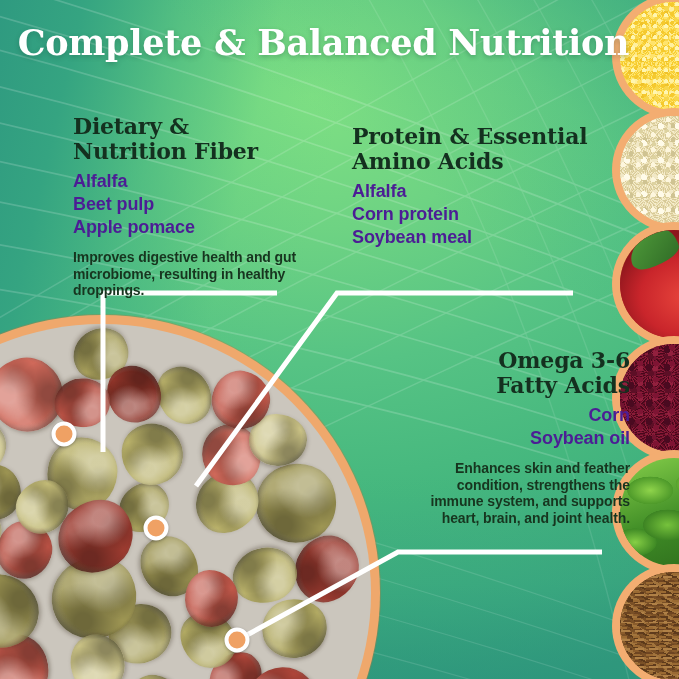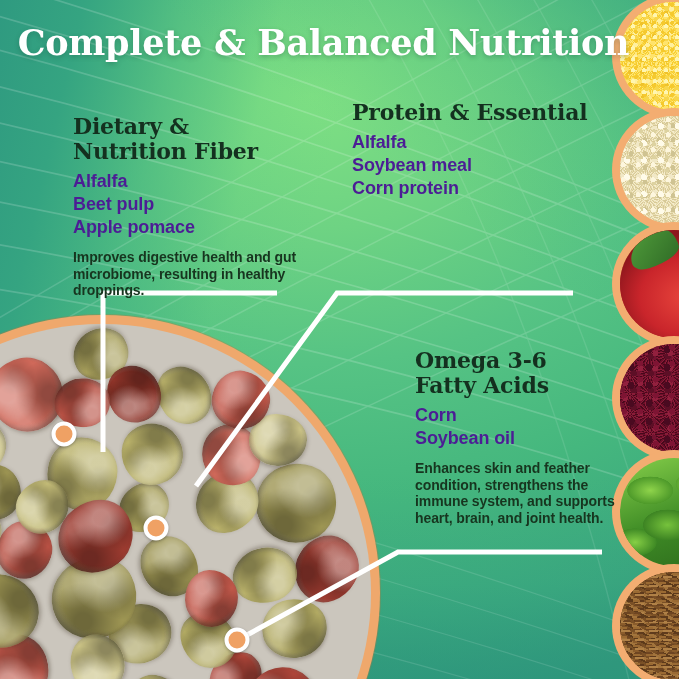--- a/index.html
+++ b/index.html
@@ -67,22 +67,22 @@
   }
   .desc{
     margin:10px 0 0 0;
     font-size:14px;
     line-height:16.5px;
     font-weight:bold;
     color:#17351f;
     letter-spacing:-0.1px;
   }
   #block-fiber{left:57px;top:114px;width:255px;}
-  #block-protein{left:336px;top:100px;width:250px;}
-  #block-omega{left:399px;top:348px;width:215px;}
+  #block-protein{left:336px;top:124px;width:250px;}
+  #block-omega{left:399px;top:348px;width:215px;text-align:right;}
 
   
   .callout-layer{position:absolute;inset:0;pointer-events:none;}
   .dot{
     position:absolute;width:25px;height:25px;border-radius:50%;
     background:#efa164;border:4px solid #ffffff;
     transform:translate(-50%,-50%);
     box-shadow:0 1px 3px rgba(0,0,0,0.28);
     pointer-events:auto;
   }
@@ -339,24 +339,25 @@
     </h2>
     <p class="ing">Alfalfa</p>
     <p class="ing">Beet pulp</p>
     <p class="ing">Apple pomace</p>
     <p class="desc">Improves digestive health and gut microbiome, resulting in healthy droppings.</p>
   </div>
 
   <div class="block" id="block-protein">
     <h2>
       <span>Protein &amp; Essential</span><br>
+      <span>Amino Acids</span>
     </h2>
     <p class="ing">Alfalfa</p>
+    <p class="ing">Corn protein</p>
     <p class="ing">Soybean meal</p>
-    <p class="ing">Corn protein</p>
   </div>
 
   <div class="block" id="block-omega">
     <h2>
       <span>Omega 3-6</span><br>
       <span>Fatty Acids</span>
     </h2>
     <p class="ing">Corn</p>
     <p class="ing">Soybean oil</p>
     <p class="desc">Enhances skin and feather condition, strengthens the immune system, and supports heart, brain, and joint health.</p>

